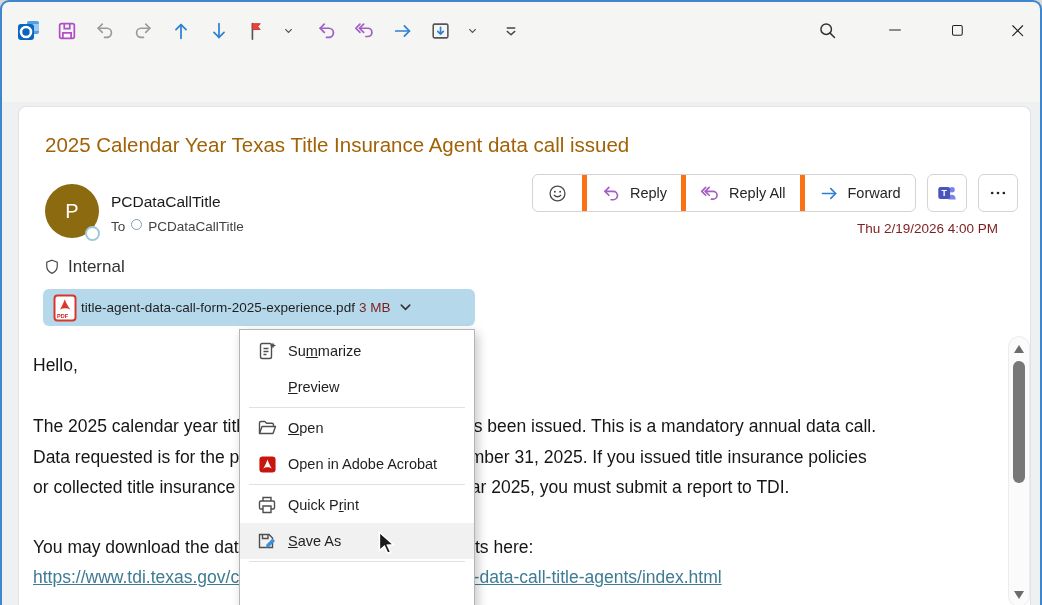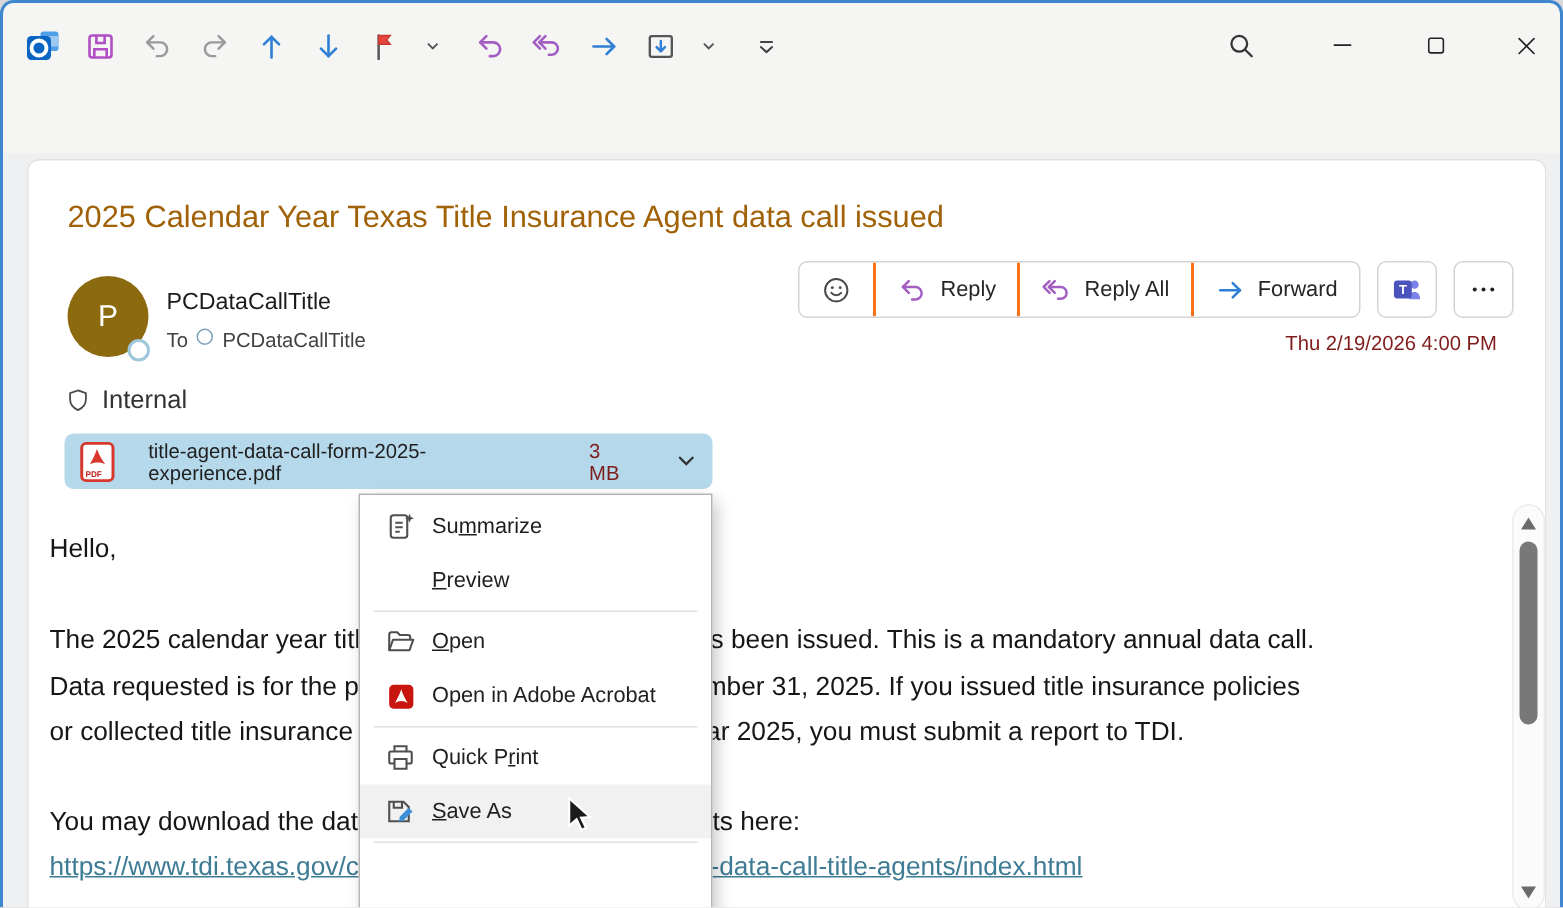--- a/index.html
+++ b/index.html
@@ -26,29 +26,29 @@
   .subject{position:absolute;left:26px;top:26px;font-size:20.5px;color:#a16207;white-space:nowrap;}
   .avatar{position:absolute;left:26px;top:77px;width:54px;height:54px;border-radius:50%;
     background:#8c6a10;color:#fff;font-size:20px;display:flex;align-items:center;justify-content:center;}
   .presence{position:absolute;left:66px;top:119px;width:15px;height:15px;border-radius:50%;
     background:#fff;border:2.5px solid #9fc6da;}
   .sender-name{position:absolute;left:92px;top:86px;font-size:15.5px;color:#1b1b1b;}
   .to-row{position:absolute;left:92px;top:112px;font-size:13.5px;color:#424242;display:flex;gap:6px;}
   .presence-sm{width:11px;height:11px;border-radius:50%;border:1.5px solid #7ba2b8;background:#fff;}
   .actions{position:absolute;left:513px;top:67px;height:38px;display:flex;align-items:center;}
   .btn-group{display:flex;height:38px;border:1px solid #d4d4d4;border-radius:6px;background:#fff;overflow:hidden;}
-  .seg{display:flex;align-items:center;gap:8px;padding:0 14px;font-size:14.5px;color:#252525;border-right:2px solid #f97316;cursor:default;}
+  .seg{display:flex;align-items:center;gap:8px;padding:0 14px;font-size:14.5px;color:#252525;border-right:5px solid #f97316;cursor:default;}
   .seg:last-child{border-right:none;}
   .sq-btn{width:40px;height:38px;border:1px solid #d4d4d4;border-radius:6px;background:#fff;
     display:flex;align-items:center;justify-content:center;margin-left:11px;}
   .timestamp{position:absolute;right:32px;top:114px;font-size:13.5px;color:#7f1d1d;}
   .internal-row{position:absolute;left:24px;top:150px;display:flex;align-items:center;gap:7px;
     font-size:17px;color:#333;}
   .chip{position:absolute;left:24px;top:182px;width:432px;height:37px;background:#b5d9ea;
-    border-radius:6px;display:flex;align-items:center;padding:0 10px;gap:22px;}
+    border-radius:6px;display:flex;align-items:center;padding:0 10px;gap:4px;}
   .chip-name{font-size:13.5px;color:#1f1f1f;}
   .chip-size{font-size:13.5px;color:#7f1d1d;}
   .chip-chev{margin-left:4px;display:flex;align-items:center;}
   .body-text{position:absolute;left:14px;font-size:17.5px;color:#161616;white-space:nowrap;}
   .para div{line-height:30.5px;}
   .linktext{color:#3e7b94;text-decoration:underline;cursor:pointer;}
   
   .scrollbar{position:absolute;left:1006px;top:334px;width:22px;height:271px;background:#fbfbfb;
     border:1px solid #ececec;border-radius:11px;}
   .sb-up{position:absolute;left:5px;top:8px;width:0;height:0;border-left:5.5px solid transparent;

